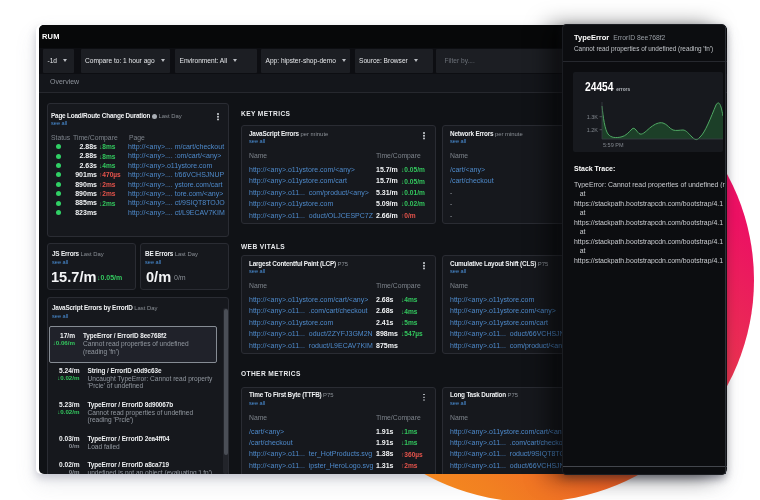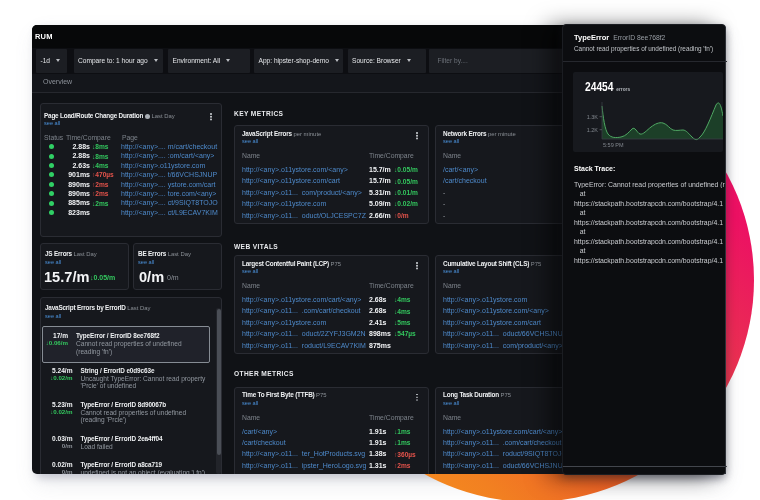--- a/index.html
+++ b/index.html
@@ -1,21 +1,21 @@
 <!DOCTYPE html>
 <html><head><meta charset="utf-8"><title>RUM</title><style>
 * { margin:0; padding:0; box-sizing:border-box; }
 html,body { width:760px; height:500px; background:#ffffff; overflow:hidden;
   font-family:"Liberation Sans",sans-serif; -webkit-font-smoothing:antialiased; }
 .abs { position:absolute; }
 .shadowpad { position:absolute; left:36px; top:25px; width:688px; height:449px; border-radius:5px;
   box-shadow:0 4px 9px rgba(95,100,125,.30), 0 10px 22px rgba(115,120,145,.14); z-index:0; }
 .circle { position:absolute; left:310px; top:58px; width:444px; height:444px; border-radius:50%;
   background:linear-gradient(45deg,#f89b1b 0%,#f28021 22%,#ef5f28 38%,#e93350 62%,#ec1163 80%,#ed1268 100%); z-index:1; }
-.dash { position:absolute; left:32px; top:25px; width:688px; height:449px; background:#101216;
+.dash { position:absolute; left:39px; top:25px; width:688px; height:449px; background:#101216;
   border-radius:5px; overflow:hidden; z-index:2; }
 .topbar { position:absolute; left:0; top:0; width:688px; height:23px; background:#070809; }
 .rum { position:absolute; left:3px; top:7px; font-size:7.5px; font-weight:bold; color:#ffffff; letter-spacing:.2px; }
 .fbar { position:absolute; left:0; top:23px; width:688px; height:26px; background:#0d0e12; }
 .chip { position:absolute; top:1px; height:24px; line-height:24px; background:#1c1e23; border-radius:1px;
   font-size:6.6px; color:#e4e6e9; white-space:nowrap; text-align:left; padding-left:4.5px; }
 .chip .caret { margin-left:6px; vertical-align:1.5px; }
 .caret { display:inline-block; width:0; height:0; border-left:2.5px solid transparent; border-right:2.5px solid transparent;
   border-top:3px solid #b9bcc1; margin-left:4px; vertical-align:1px; }
 .navrow { position:absolute; left:0; top:49px; width:688px; height:19px; background:#14161b; border-bottom:1px solid #26282e; }

